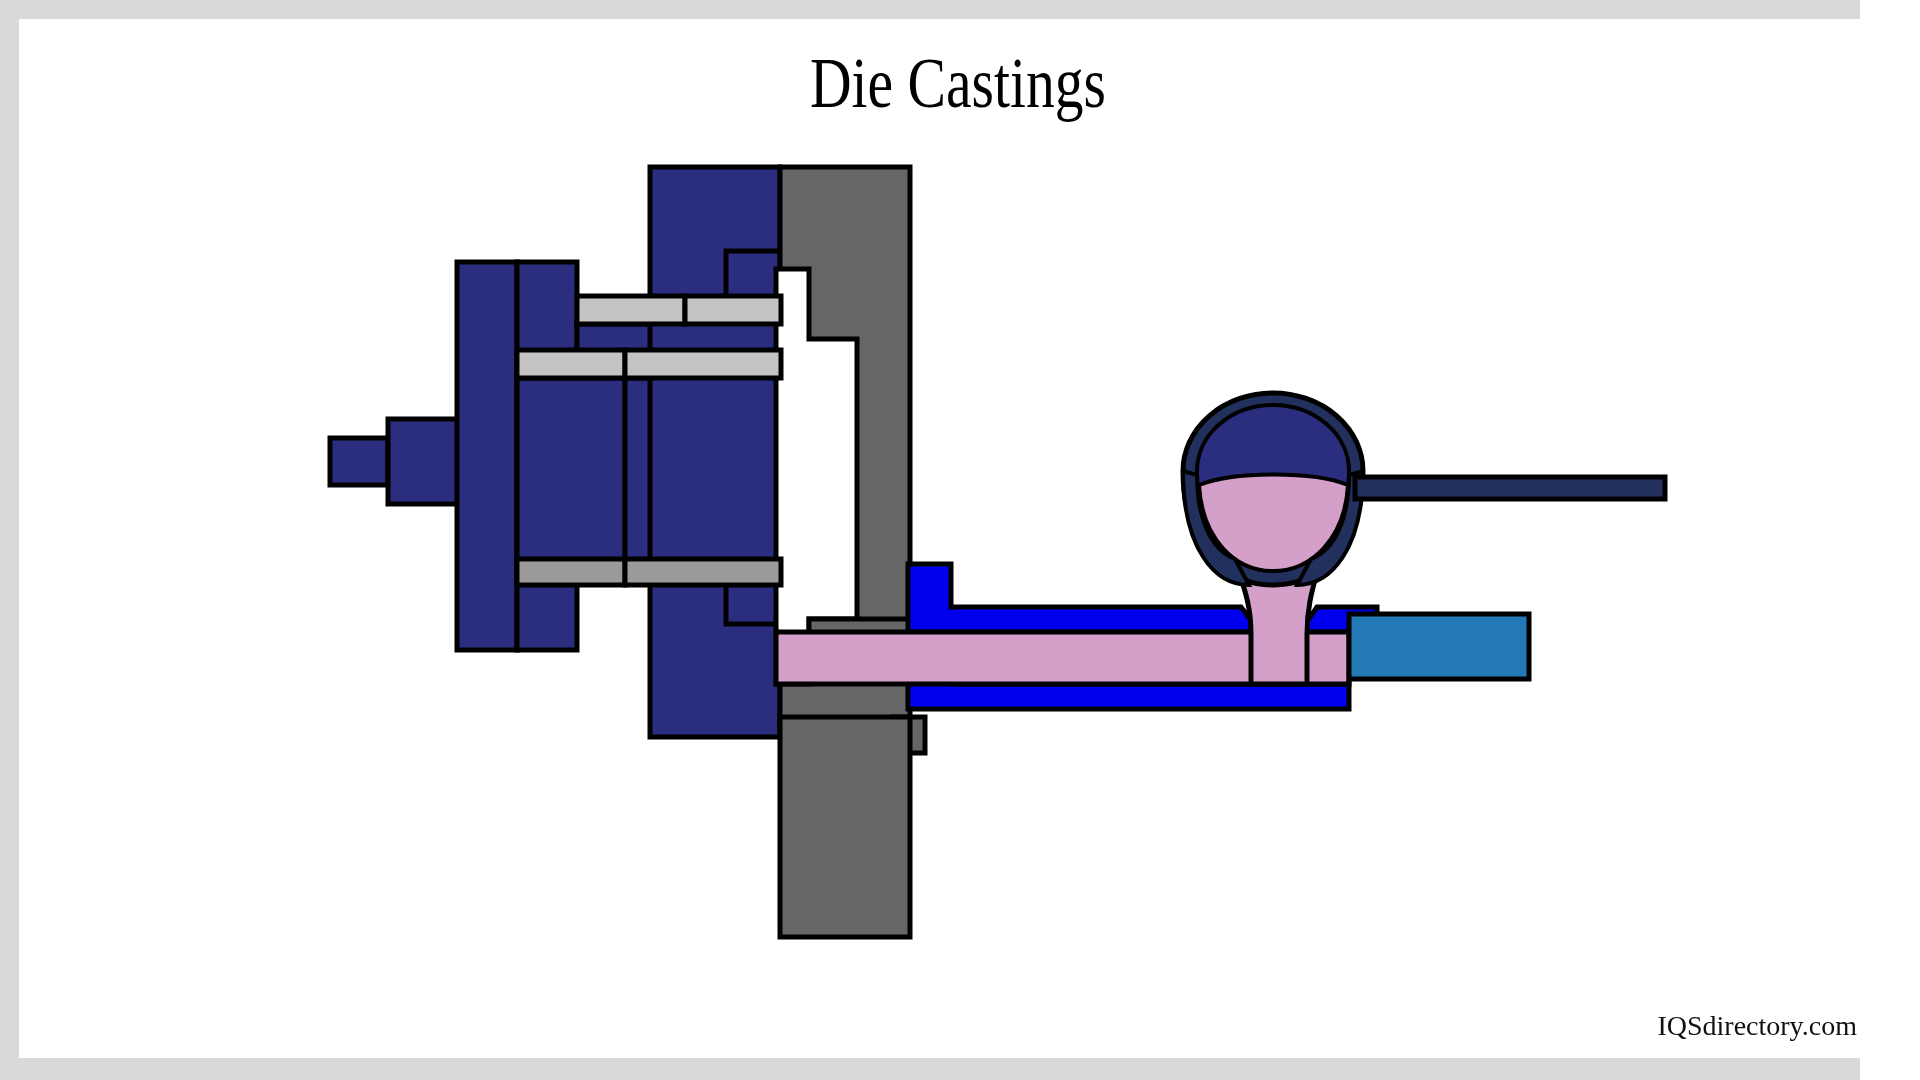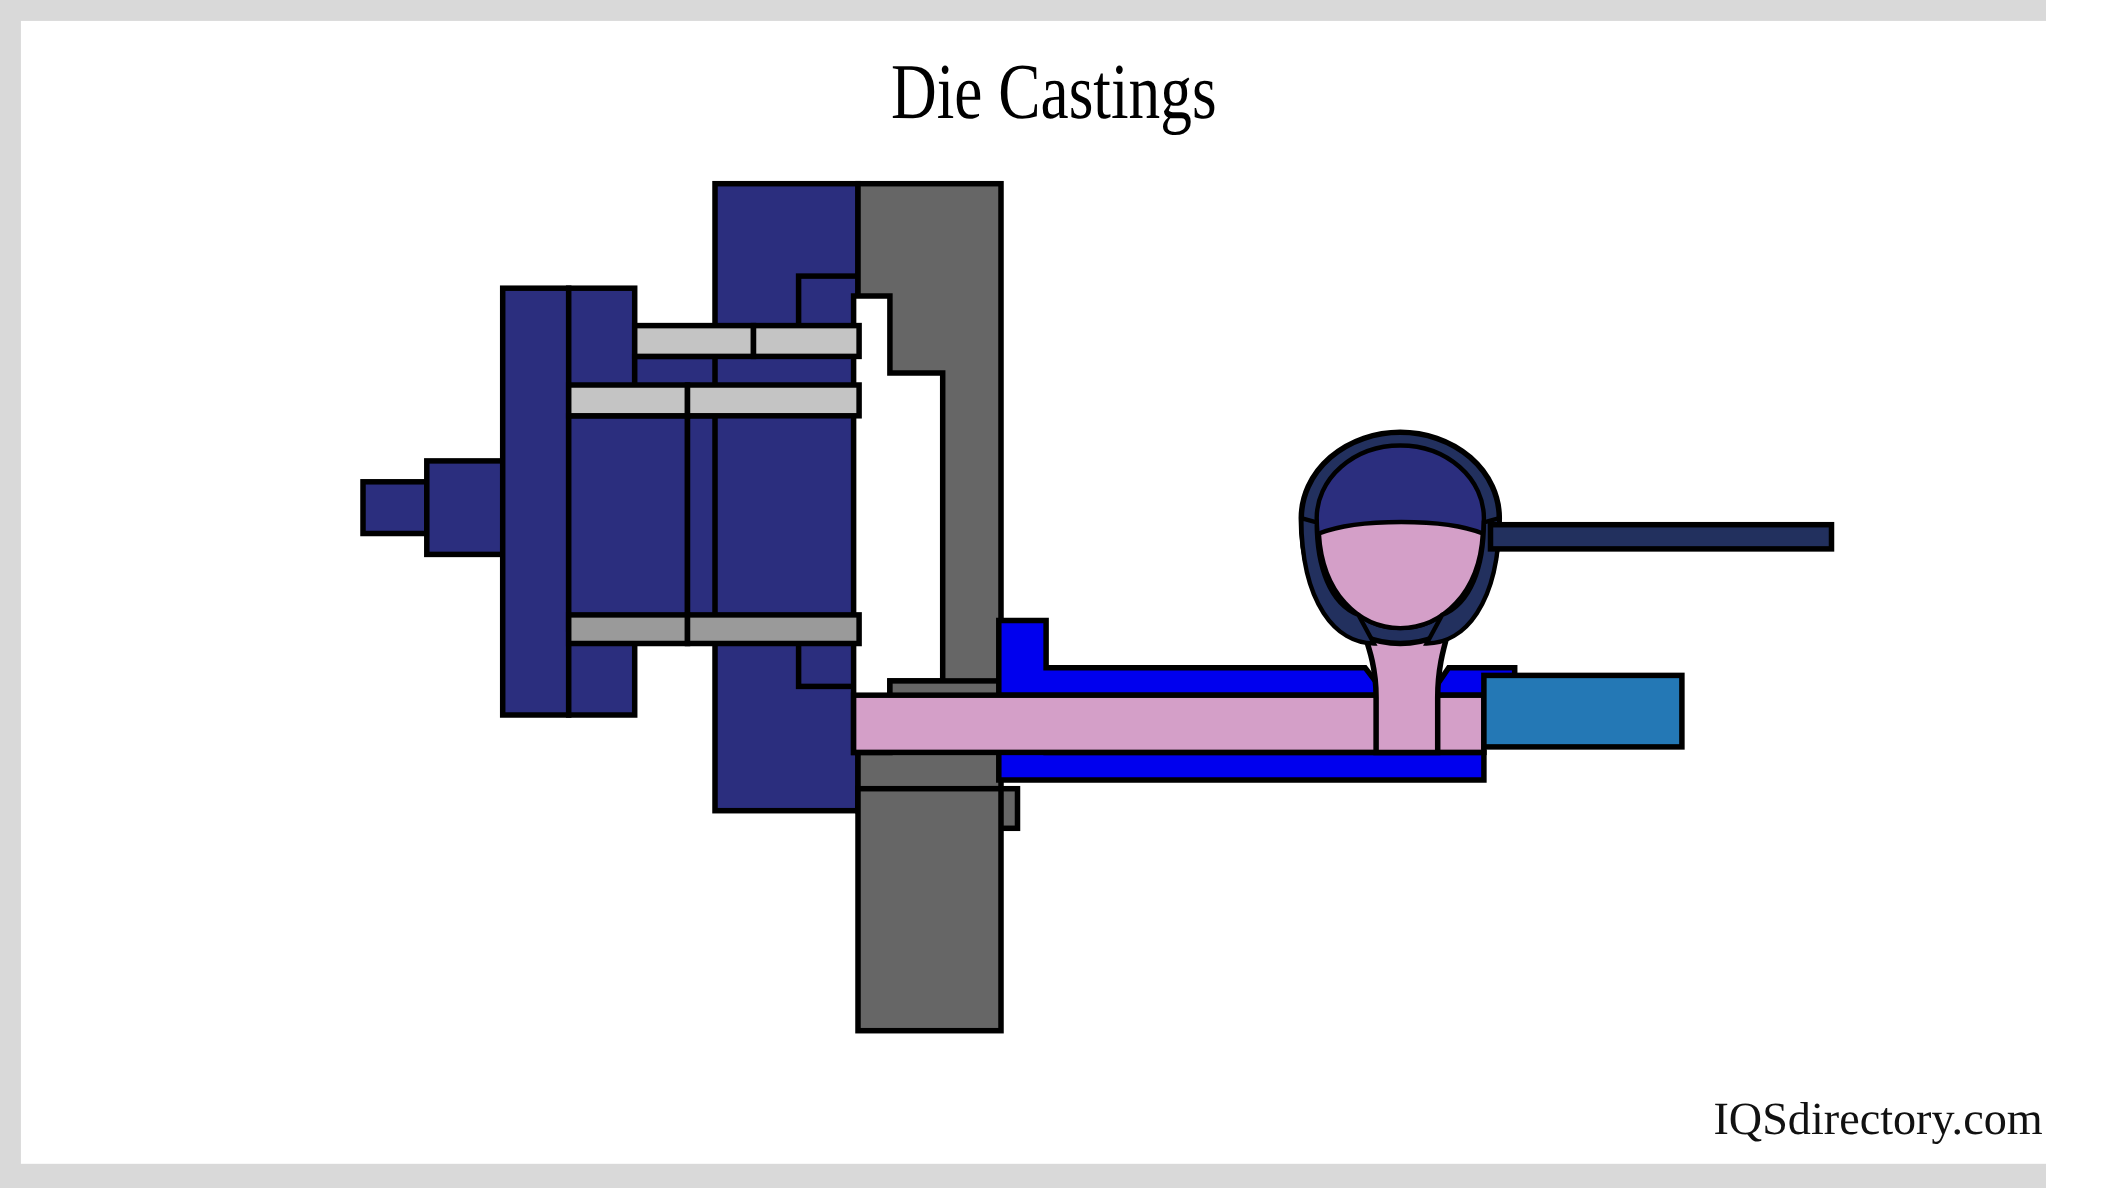--- a/index.html
+++ b/index.html
@@ -38,21 +38,21 @@
     transform: scaleX(0.80);
     transform-origin: 50% 50%;
     white-space: nowrap;
     line-height: 1.0;
   }
   #watermark {
     position: absolute;
     right: 40px;
     bottom: 16px;
     font-family: "Liberation Serif", "DejaVu Serif", serif;
-    font-size: 42px;
+    font-size: 28px;
     color: #111111;
     white-space: nowrap;
   }
   #figure {
     position: absolute;
     left: 0;
     top: 0;
     width: 1878px;
     height: 1039px;
   }

